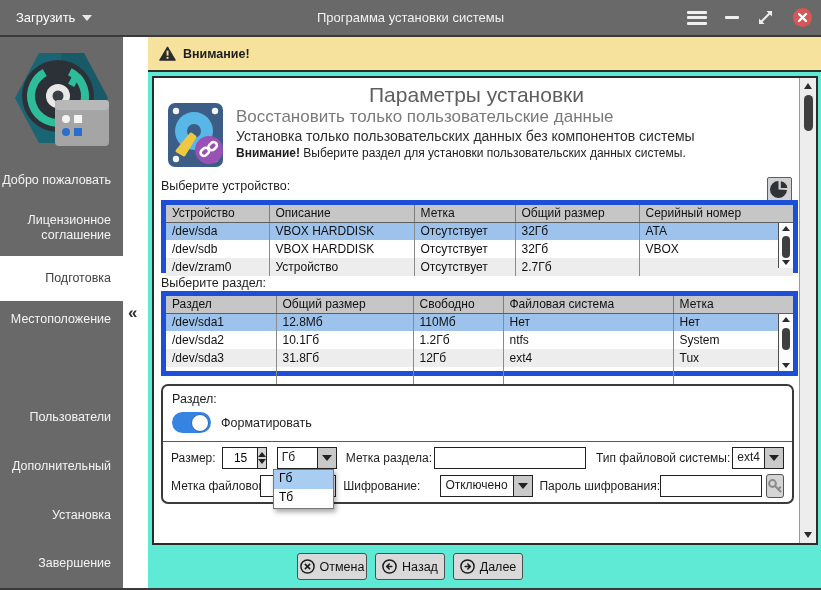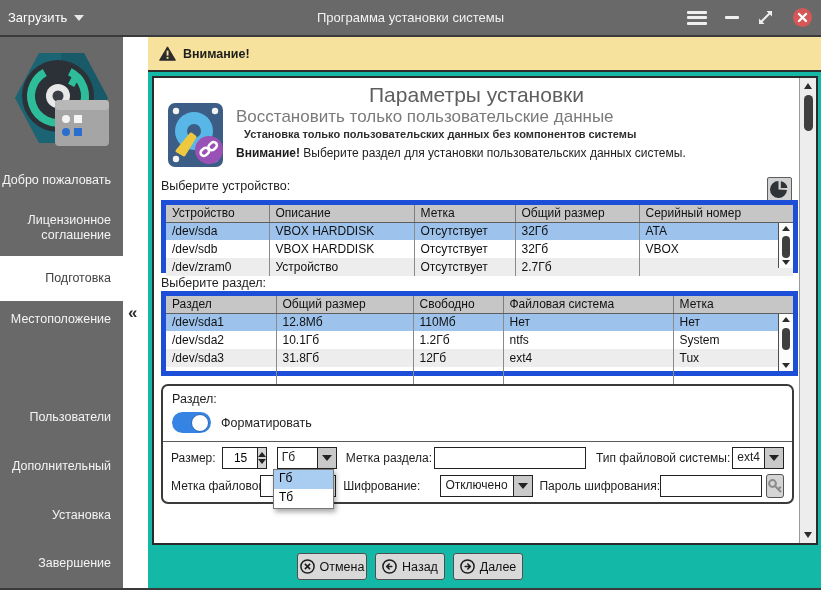--- a/index.html
+++ b/index.html
@@ -1,55 +1,55 @@
 <!DOCTYPE html>
 <html><head>
 <meta charset="utf-8">
 <style>
   * { margin:0; padding:0; box-sizing:border-box; }
   html,body { width:821px; height:590px; font-family:"Liberation Sans", sans-serif; }
   .window { position:relative; width:821px; height:590px; background:#efefee; overflow:hidden; border-bottom:2px solid #3a3a3a; }
 
   
   .topbar { position:absolute; top:0; left:0; width:821px; height:37px; background:#696969; border-bottom:2px solid #3a3a3a; color:#fff; }
-  .load-btn { position:absolute; left:8px; top:0; height:35px; display:flex; align-items:center; gap:7px; font-size:13px; color:#fff; cursor:pointer; }
+  .load-btn { position:absolute; left:16px; top:0; height:35px; display:flex; align-items:center; gap:7px; font-size:13px; color:#fff; cursor:pointer; }
   .caret-down { width:0; height:0; border-left:5px solid transparent; border-right:5px solid transparent; border-top:6px solid #e8e8e8; }
   .win-title { position:absolute; left:0; right:0; top:0; height:35px; display:flex; align-items:center; justify-content:center; font-size:13px; color:#f2f2f2; pointer-events:none; }
   .win-controls { position:absolute; right:8px; top:0; height:35px; display:flex; align-items:center; gap:18px; }
   .hamburger { width:20px; height:14px; display:flex; flex-direction:column; justify-content:space-between; }
   .hamburger i { display:block; height:3px; background:#efefef; border-radius:1px; }
   .min-bar { width:14px; height:3px; background:#efefef; border-radius:1px; }
   .ctrl-btn { display:flex; align-items:center; justify-content:center; cursor:pointer; }
 
   
   .sidebar { position:absolute; top:37px; left:0; width:123px; bottom:0; background:#696969; }
   .logo { position:absolute; top:9px; left:9px; width:105px; height:105px; }
   .nav-item { position:absolute; left:0; width:123px; display:flex; align-items:center; justify-content:flex-end; text-align:right; padding-right:12px; color:#f4f4f4; font-size:12.5px; line-height:1.22; cursor:pointer; }
   .nav-item.active { background:#ffffff; color:#3f3f3f; }
 
   .gutter { position:absolute; top:37px; left:123px; width:25px; bottom:0; background:#ffffff; }
   .collapse-chevron { position:absolute; top:266px; left:5px; font-size:17px; font-weight:bold; color:#2d2d2d; cursor:pointer; }
 
   
-  .main { position:absolute; top:37px; left:148px; right:0; bottom:0; background:#14b8a6; }
+  .main { position:absolute; top:37px; left:148px; right:0; bottom:0; background:#5eead4; }
   .banner { position:absolute; top:0; left:0; right:0; height:35px; background:#f7e29d; border-bottom:2px solid #2e2e2e; display:flex; align-items:center; gap:7px; padding-left:11px; font-size:12.5px; font-weight:bold; color:#1d1d1d; }
 
   .panel { position:absolute; top:39px; left:4px; right:3px; height:469px; background:#ffffff; border:2px solid #2b2b2b; }
 
   
   .vscroll { position:absolute; top:0; right:0; bottom:0; width:17px; background:#ededed; border-left:1px solid #9a9a9a; }
   .vscroll .arr-up { position:absolute; top:5px; left:4px; width:0; height:0; border-left:4.5px solid transparent; border-right:4.5px solid transparent; border-bottom:6px solid #2c2c2c; }
   .vscroll .arr-dn { position:absolute; bottom:5px; left:4px; width:0; height:0; border-left:4.5px solid transparent; border-right:4.5px solid transparent; border-top:6px solid #2c2c2c; }
   .vscroll .thumb { position:absolute; top:17px; left:3.5px; width:9px; height:36px; background:#3f3f3f; border-radius:4.5px; }
 
   .page-title { position:absolute; top:5px; left:0; right:17px; text-align:center; font-size:21px; color:#5e5e5e; }
 
   .intro-icon { position:absolute; top:24px; left:13px; width:60px; height:66px; }
   .intro-head { position:absolute; top:29px; left:82px; font-size:17px; color:#7a7a7a; }
-  .intro-sub  { position:absolute; top:50px; left:90px; font-size:11px; color:#2e2e2e;font-weight:bold; }
+  .intro-sub  { position:absolute; top:50px; left:82px; font-size:14px; color:#2e2e2e; }
   .intro-warn { position:absolute; top:68px; left:82px; font-size:12px; color:#1d1d1d; }
   .intro-warn b { font-weight:bold; }
 
   .sec-label { position:absolute; left:7px; font-size:12.5px; color:#1d1d1d; }
   .pie-btn { position:absolute; top:99px; right:24px; width:25px; height:25px; background:#d2d2d2; border:1px solid #5e5e5e; border-radius:2px; display:flex; align-items:center; justify-content:center; cursor:pointer; }
 
   
   .tbl-wrap { position:absolute; left:7px; width:637px; background:#fff; border:5px solid #1d4ed8; }
   table.grid { width:100%; border-collapse:collapse; table-layout:fixed; font-size:12px; color:#111; }
   table.grid th { background:#c6c6c6; font-weight:normal; text-align:left; height:17px; padding:0 6px; border-right:1px solid #7d7d7d; border-bottom:1px solid #5e5e5e; overflow:hidden; white-space:nowrap; }

